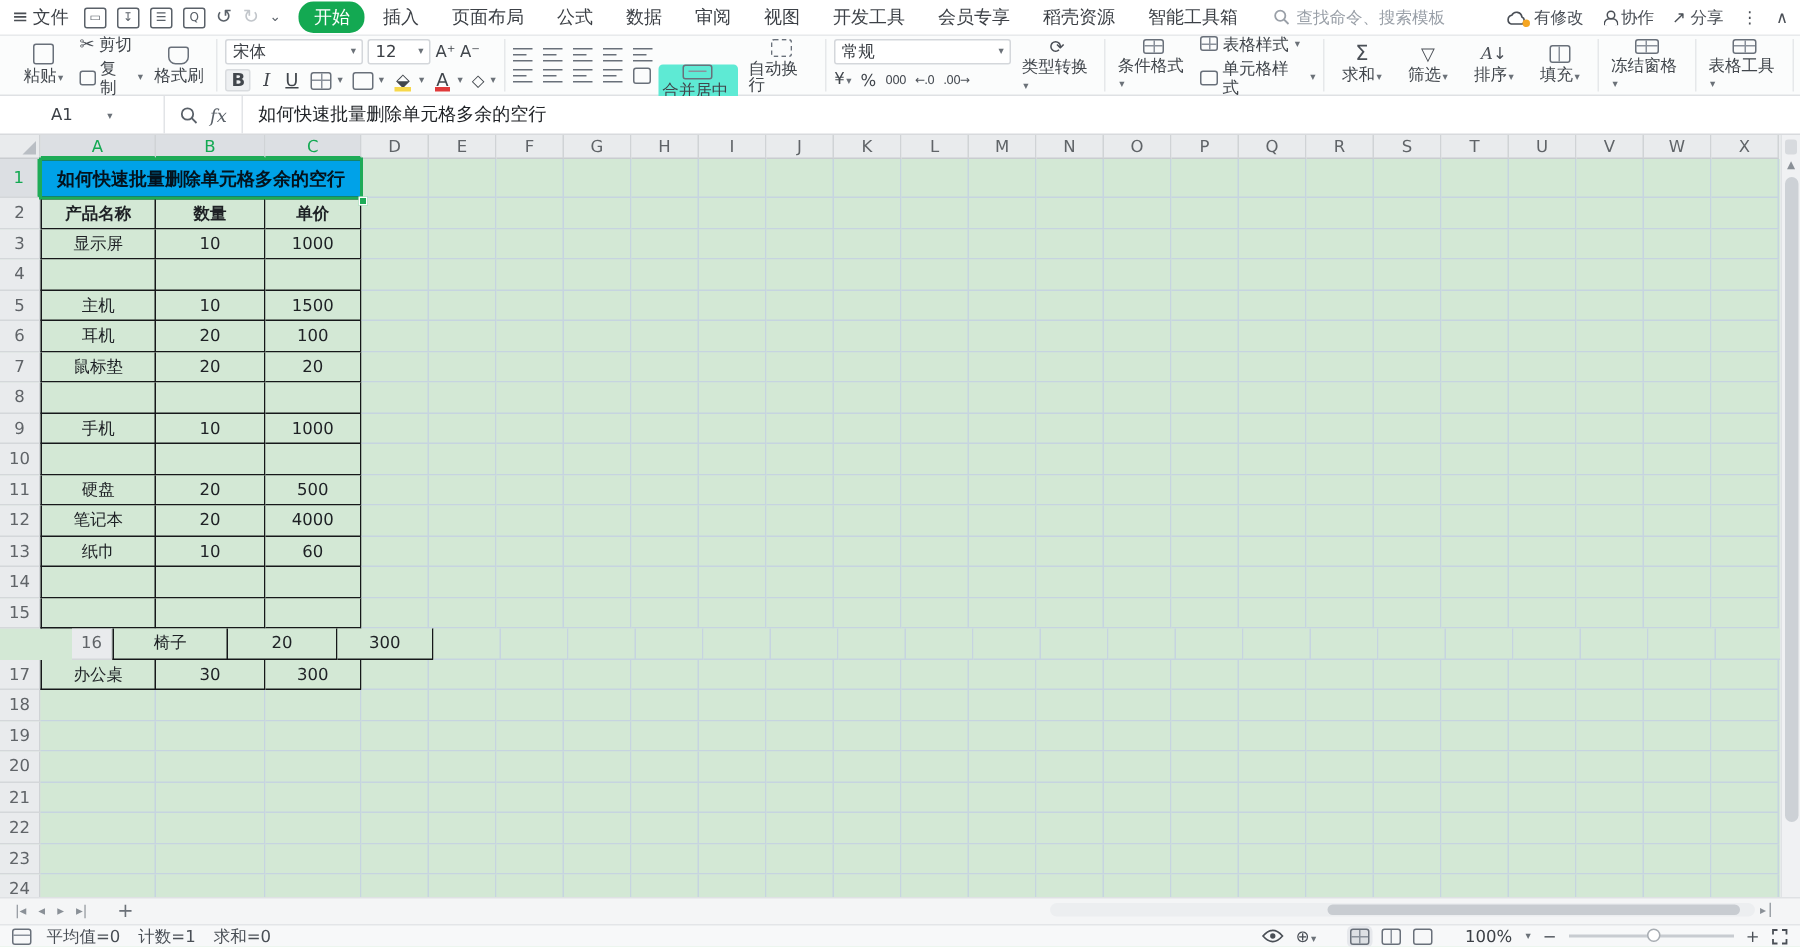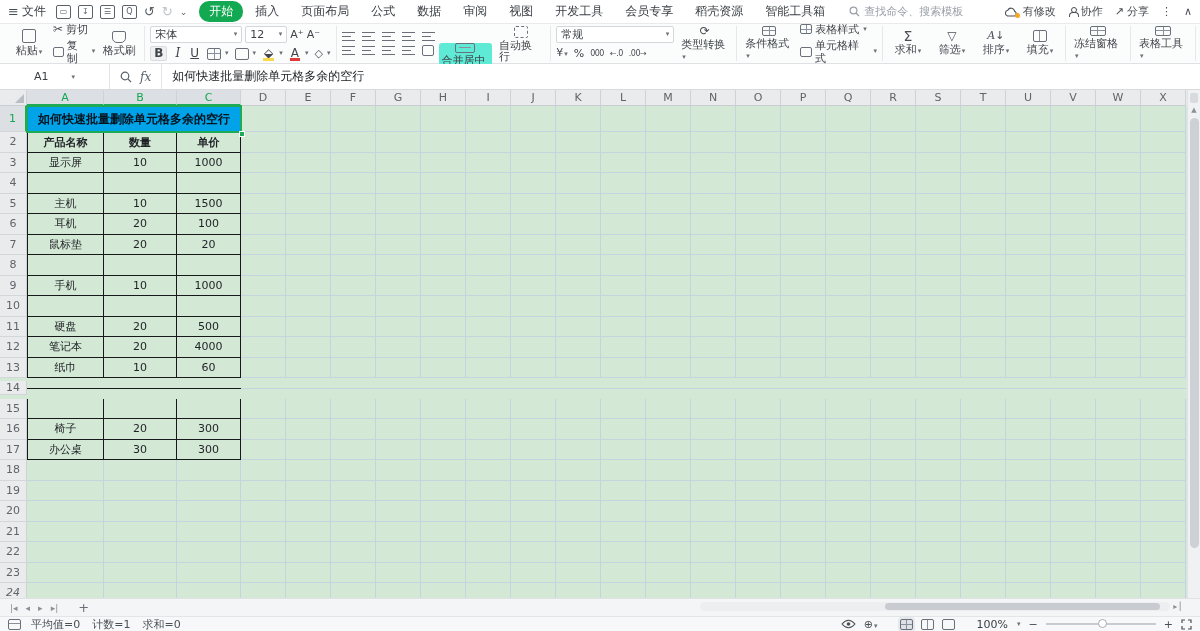--- a/index.html
+++ b/index.html
@@ -740,21 +740,21 @@
         <div class="cell" style="width: 45px;"></div>
         <div class="cell" style="width: 45px;"></div>
         <div class="cell" style="width: 45px;"></div>
         <div class="cell" style="width: 45px;"></div>
         <div class="cell" style="width: 45px;"></div>
         <div class="cell" style="width: 45px;"></div>
         <div class="cell" style="width: 45px;"></div>
         <div class="cell" style="width: 45px;"></div>
         <div class="cell" style="width: 45px;"></div>
       </div>
-      <div class="grow" style="height: 20.5px; align-items: center;">
+      <div class="grow" style="height: 20.5px;">
         <div class="rh">14</div>
         <div class="cell tc leftedge" style="width: 77px;"></div>
         <div class="cell tc" style="width: 73px;"></div>
         <div class="cell tc" style="width: 64px;"></div>
         <div class="cell" style="width: 45px;"></div>
         <div class="cell" style="width: 45px;"></div>
         <div class="cell" style="width: 45px;"></div>
         <div class="cell" style="width: 45px;"></div>
         <div class="cell" style="width: 45px;"></div>
         <div class="cell" style="width: 45px;"></div>
@@ -794,21 +794,21 @@
         <div class="cell" style="width: 45px;"></div>
         <div class="cell" style="width: 45px;"></div>
         <div class="cell" style="width: 45px;"></div>
         <div class="cell" style="width: 45px;"></div>
         <div class="cell" style="width: 45px;"></div>
         <div class="cell" style="width: 45px;"></div>
         <div class="cell" style="width: 45px;"></div>
         <div class="cell" style="width: 45px;"></div>
         <div class="cell" style="width: 45px;"></div>
       </div>
-      <div class="grow" style="height: 20.5px;">
+      <div class="grow" style="height: 20.5px; margin-left: 48px;">
         <div class="rh">16</div>
         <div class="cell tc leftedge" style="width: 77px;">椅子</div>
         <div class="cell tc" style="width: 73px;">20</div>
         <div class="cell tc" style="width: 64px;">300</div>
         <div class="cell" style="width: 45px;"></div>
         <div class="cell" style="width: 45px;"></div>
         <div class="cell" style="width: 45px;"></div>
         <div class="cell" style="width: 45px;"></div>
         <div class="cell" style="width: 45px;"></div>
         <div class="cell" style="width: 45px;"></div>
@@ -1010,21 +1010,21 @@
         <div class="cell" style="width: 45px;"></div>
         <div class="cell" style="width: 45px;"></div>
         <div class="cell" style="width: 45px;"></div>
         <div class="cell" style="width: 45px;"></div>
         <div class="cell" style="width: 45px;"></div>
         <div class="cell" style="width: 45px;"></div>
         <div class="cell" style="width: 45px;"></div>
         <div class="cell" style="width: 45px;"></div>
         <div class="cell" style="width: 45px;"></div>
       </div>
-      <div class="grow" style="height: 20.5px; font-style: italic;">
+      <div class="grow" style="height: 20.5px;">
         <div class="rh">24</div>
         <div class="cell" style="width: 77px;"></div>
         <div class="cell" style="width: 73px;"></div>
         <div class="cell" style="width: 64px;"></div>
         <div class="cell" style="width: 45px;"></div>
         <div class="cell" style="width: 45px;"></div>
         <div class="cell" style="width: 45px;"></div>
         <div class="cell" style="width: 45px;"></div>
         <div class="cell" style="width: 45px;"></div>
         <div class="cell" style="width: 45px;"></div>

